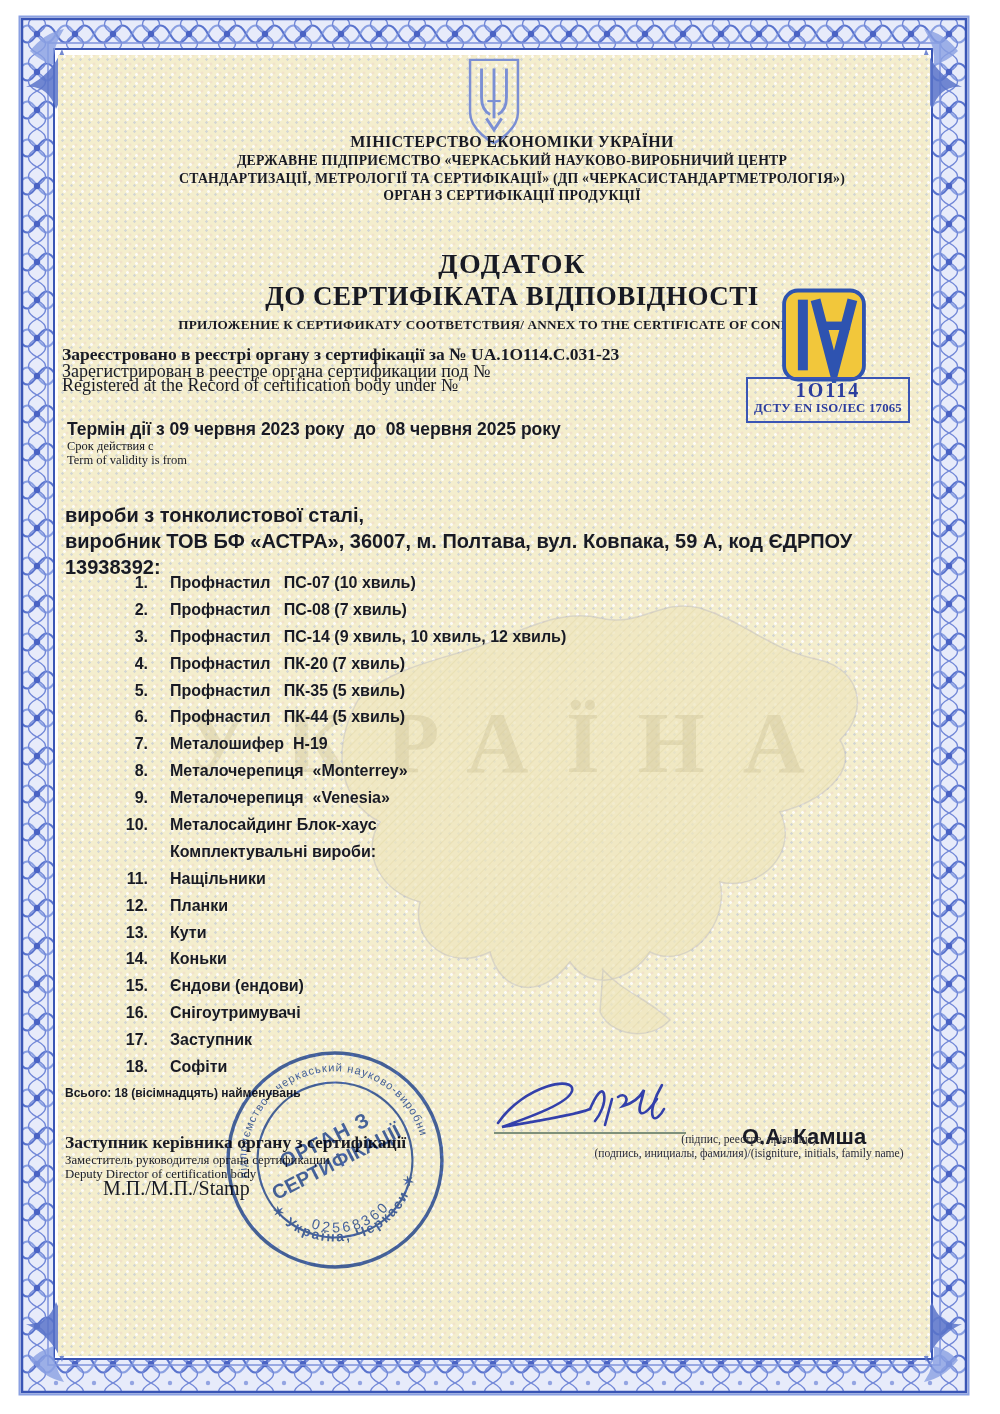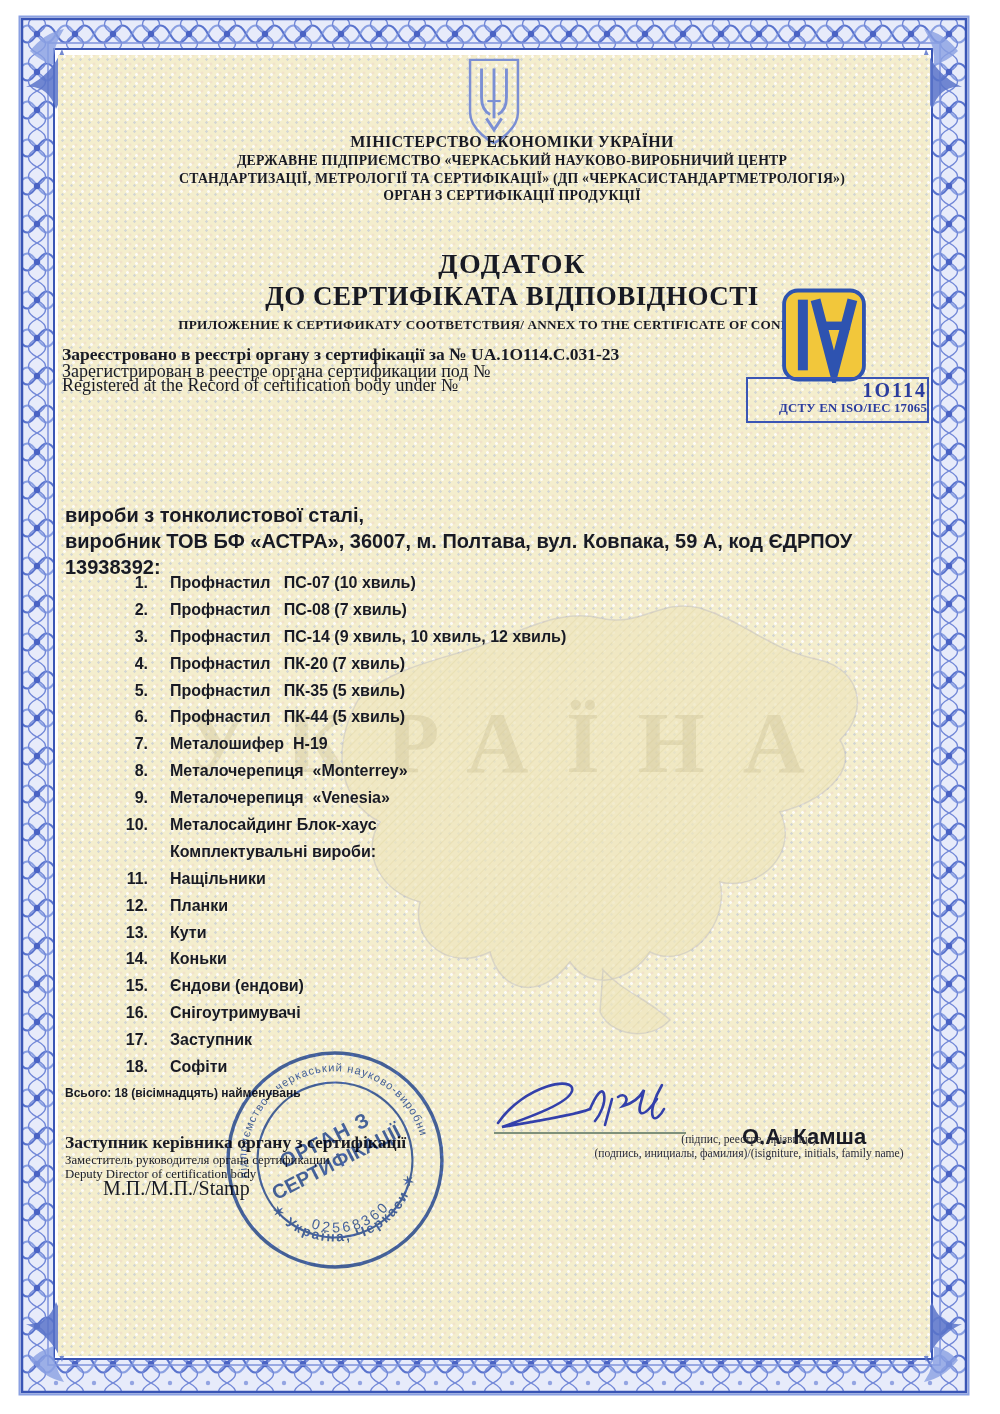--- a/index.html
+++ b/index.html
@@ -26,21 +26,21 @@
   .emblem{top:2px;left:0;right:0;display:flex;justify-content:center;z-index:2;}
   .title-block{top:192px;z-index:2;}
   .title-1{font-size:28px;line-height:33px;letter-spacing:1.5px;}
   .title-2{font-size:27px;line-height:33px;letter-spacing:.5px;}
   .title-sub{font-size:13.2px;line-height:24px;letter-spacing:.2px;}
   .reg-block{left:4px;top:289px;z-index:2;}
   .reg-main{font-size:17.5px;line-height:21px;}
   .reg-sub{font-size:18px;line-height:13.5px;}
   .mark-logo{left:723px;top:232px;z-index:2;}
   .mark-box{left:688px;top:322px;width:160px;height:42px;border:2px solid #3a55b5;
-            text-align:right;color:#2b3d9e;z-index:2;padding-left:19px;}
+            text-align:center;color:#2b3d9e;z-index:2;}
   .mark-code{font-size:20px;line-height:22px;letter-spacing:2px;font-weight:bold;}
   .mark-std{font-size:12.8px;line-height:15px;font-weight:bold;letter-spacing:.2px;}
   .validity-block{left:9px;top:363px;z-index:2;}
   .validity-main{font-size:17.5px;line-height:22px;font-family:"Liberation Sans",sans-serif;font-weight:bold;}
   .validity-sub{font-size:12.5px;line-height:13.5px;}
   .intro-block{left:7px;top:447px;z-index:2;font-size:20px;line-height:26px;}
   .plist{left:50px;top:517px;z-index:2;}
   .prow{display:flex;height:26.9px;align-items:flex-start;
         font-family:"Liberation Sans",sans-serif;font-weight:bold;font-size:16px;line-height:21px;}
   .pnum{width:40px;text-align:right;margin-right:22px;flex:none;}
@@ -146,20 +146,25 @@
       <rect x="4" y="4" width="104" height="116" rx="18" fill="#f2c73b" stroke="#2e53b0" stroke-width="5"></rect>
       <rect x="22" y="16" width="13" height="92" fill="#2e53b0"></rect>
       <path d="M45 16 L69 108 L93 16" fill="none" stroke="#2e53b0" stroke-width="13"></path>
       <path d="M50 50 H90" stroke="#2e53b0" stroke-width="11"></path>
     </svg>
     <div class="abs mark-box">
       <div class="serif mark-code">1О114</div>
       <div class="serif mark-std">ДСТУ EN ISO/IEC 17065</div>
     </div>
 
+    <div class="abs validity-block">
+      <div class="validity-main pre">Термін дії з 09 червня 2023 року  до  08 червня 2025 року</div>
+      <div class="serif validity-sub">Срок действия с</div>
+      <div class="serif validity-sub">Term of validity is from</div>
+    </div>
 
     <div class="abs intro-block sans-b">
       <div>вироби з тонколистової сталі,</div>
       <div>виробник ТОВ БФ «АСТРА», 36007, м. Полтава, вул. Ковпака, 59 А, код ЄДРПОУ 13938392:</div>
     </div>
 
     <div class="abs plist">
       <div class="prow">
           <span class="pnum">1.</span>
           <span class="ptext">Профнастил   ПС-07 (10 хвиль)</span>

